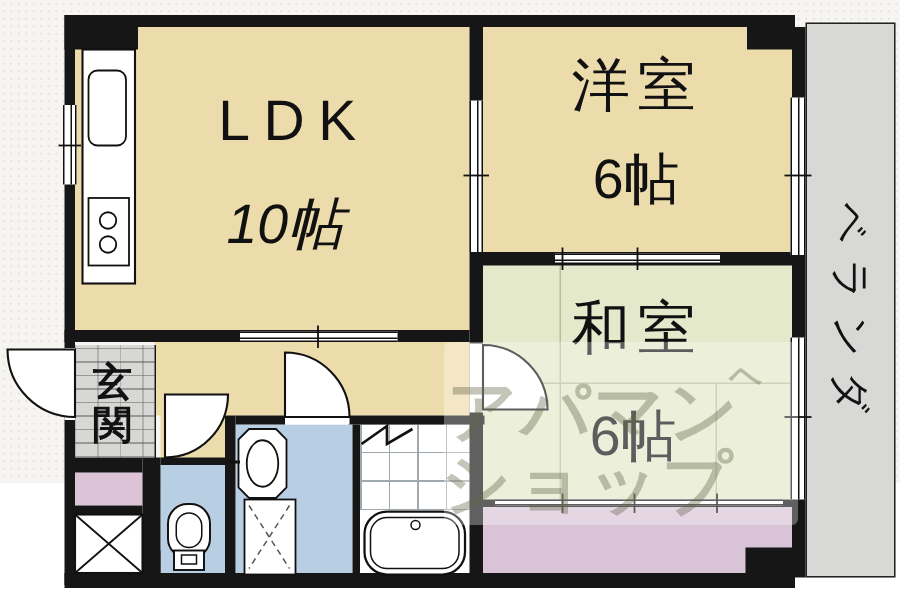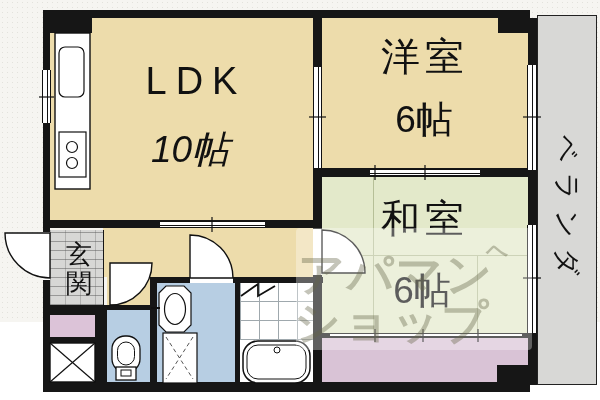--- a/index.html
+++ b/index.html
@@ -144,21 +144,21 @@
       <line x1="478" y1="329" x2="478" y2="342"></line>
     </g>
   </svg>
 
   <div class="lbl" style="left:90px;top:56px;width:212px;height:50px;font-size:38px;letter-spacing:9px;">LDK</div>
   <div class="lbl" style="left:90px;top:126px;width:200px;height:48px;font-size:37px;font-style:italic;">10帖</div>
   <div class="lbl" style="left:344px;top:32px;width:162px;height:50px;font-size:39px;letter-spacing:5px;">洋室</div>
   <div class="lbl" style="left:348px;top:96px;width:152px;height:48px;font-size:37px;">6帖</div>
   <div class="lbl" style="left:344px;top:194px;width:162px;height:50px;font-size:39px;letter-spacing:5px;">和室</div>
   <div class="lbl" style="left:342px;top:266px;width:160px;height:50px;font-size:37px;">6帖</div>
-  <div class="lbl" style="left:62px;top:236px;width:30px;height:66px;font-size:26px;line-height:1.12;text-align:right;">玄関</div>
+  <div class="lbl" style="left:62px;top:236px;width:30px;height:66px;font-size:26px;line-height:1.12;text-align:left;font-weight:bold;">玄関</div>
   <div class="lbl vtext" style="left:538px;top:95px;width:58px;height:230px;font-size:27px;">ベランダ</div>
 
   <div class="abs" style="left:290px;top:222px;width:250px;height:135px;">
     <div class="abs" style="left:6px;top:6px;width:236px;height:122px;background:rgba(255,255,255,0.32);border-radius:4px;"></div>
     <div class="wm" style="left:8px;top:22px;font-size:46px;">アパマン</div>
     <div class="wm" style="left:196px;top:14px;font-size:22px;">ヘ</div>
     <div class="wm" style="left:4px;top:70px;font-size:46px;">ショップ</div>
   </div>
 
 </div>

